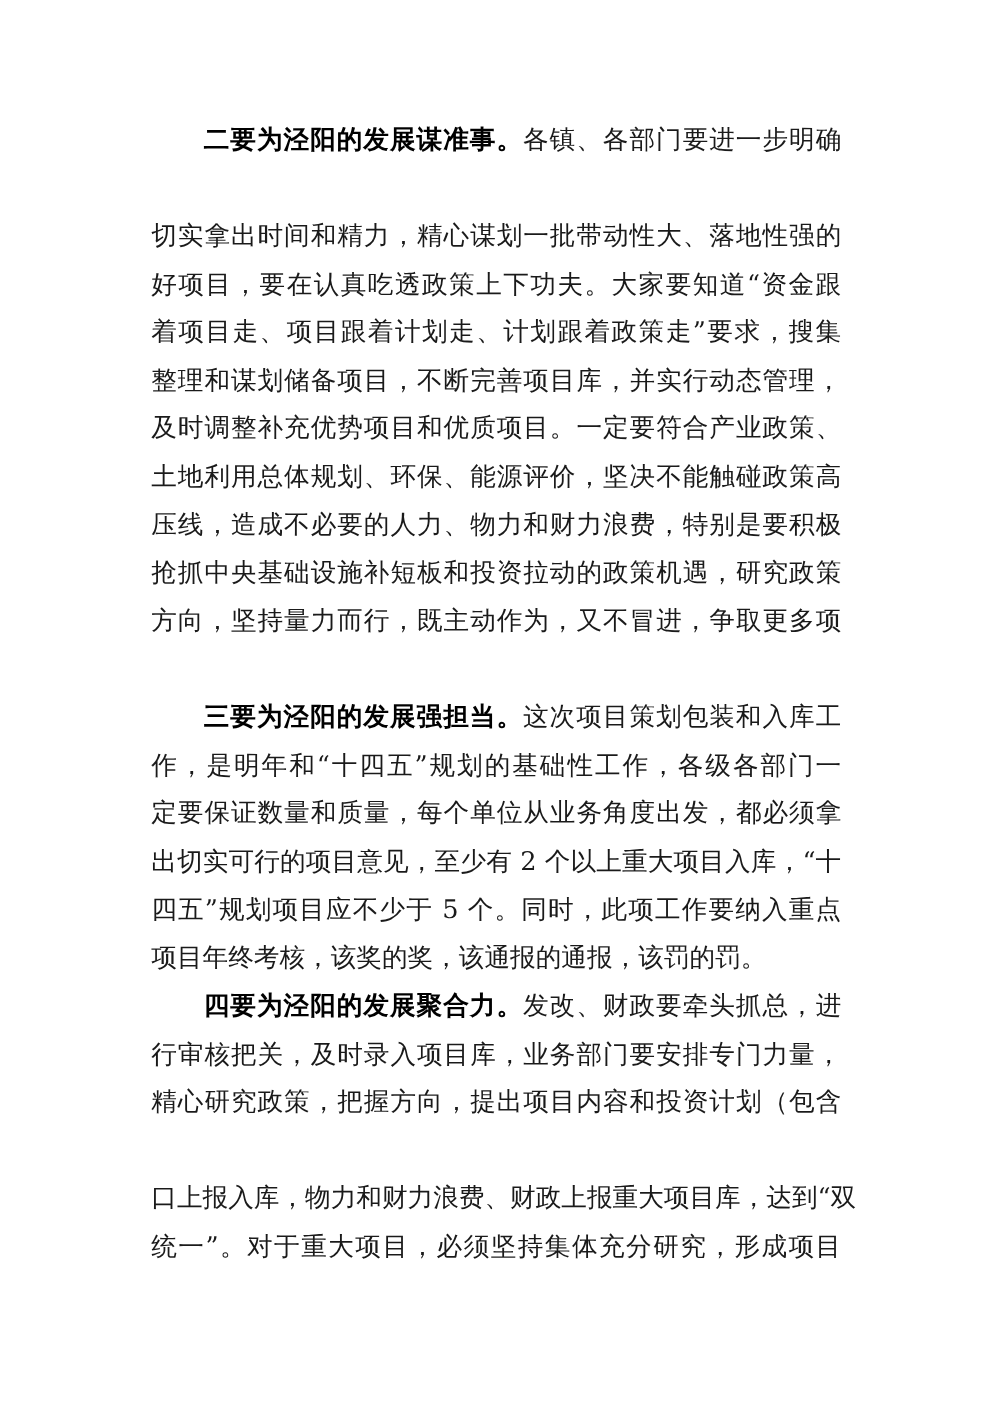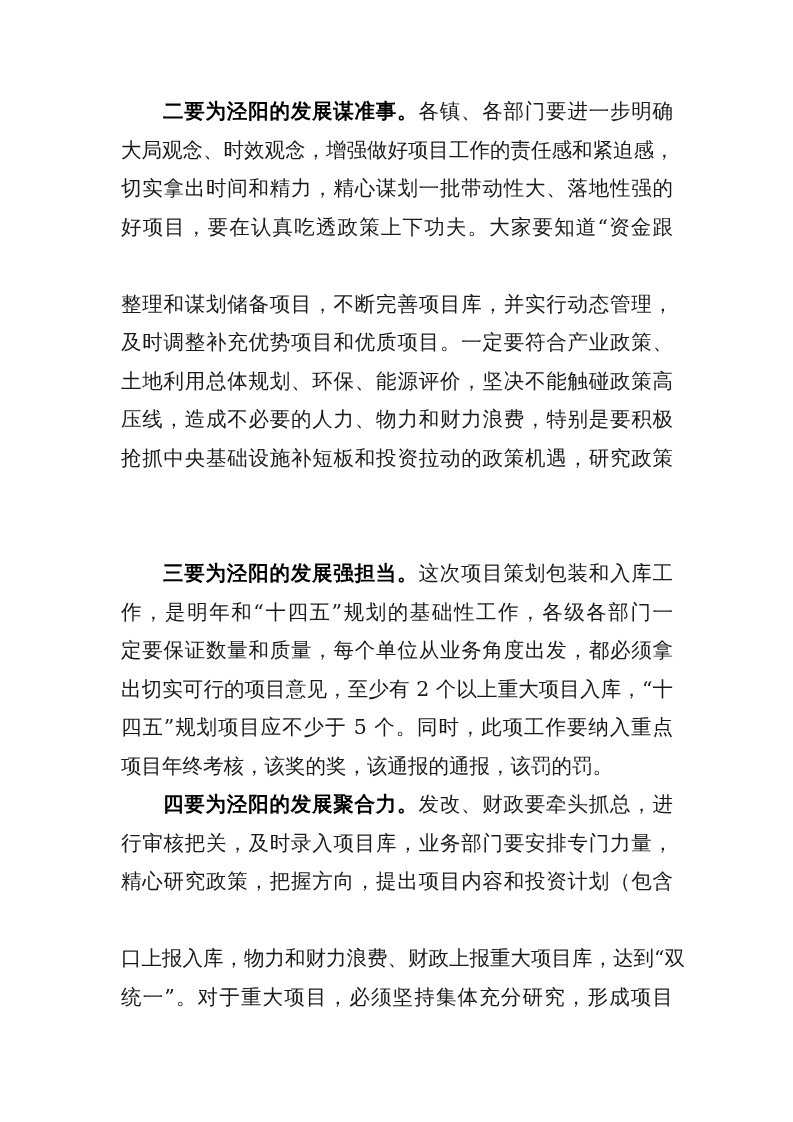--- a/index.html
+++ b/index.html
@@ -21,28 +21,29 @@
   .line.last { text-align-last: left; }
   .line.indent { left: 163px; width: 510px; }
   .bold { font-family: "DejaVu Sans", "Liberation Sans", sans-serif; font-weight: bold; color: #000; }
 </style>
 </head>
 <body>
 
 <div class="page">
 
   <div class="line indent" style="top: 96px; letter-spacing: 0px;"><span class="bold">二要为泾阳的发展谋准事。</span><span>各镇、各部门要进一步明确</span></div>
-  <div class="line" style="top: 135px; letter-spacing: 0px;">大局观念、时效观念，增强做好项目工作的责任感和紧迫感，</div>
   <div class="line" style="top: 173px; letter-spacing: 0px;">切实拿出时间和精力，精心谋划一批带动性大、落地性强的</div>
   <div class="line" style="top: 212px; letter-spacing: 0px;">好项目，要在认真吃透政策上下功夫。大家要知道“资金跟</div>
+  <div class="line" style="top: 250px; letter-spacing: 0px;">着项目走、项目跟着计划走、计划跟着政策走”要求，搜集</div>
   <div class="line" style="top: 289px; letter-spacing: 0px;">整理和谋划储备项目，不断完善项目库，并实行动态管理，</div>
   <div class="line" style="top: 327px; letter-spacing: 0px;">及时调整补充优势项目和优质项目。一定要符合产业政策、</div>
   <div class="line" style="top: 366px; letter-spacing: 0px;">土地利用总体规划、环保、能源评价，坚决不能触碰政策高</div>
   <div class="line" style="top: 404px; letter-spacing: 0px;">压线，造成不必要的人力、物力和财力浪费，特别是要积极</div>
   <div class="line" style="top: 443px; letter-spacing: 0px;">抢抓中央基础设施补短板和投资拉动的政策机遇，研究政策</div>
+  <div class="line" style="top: 481px; letter-spacing: 0px;">方向，坚持量力而行，既主动作为，又不冒进，争取更多项</div>
 
   <div class="line indent" style="top: 558px; letter-spacing: 0px;"><span class="bold">三要为泾阳的发展强担当。</span><span>这次项目策划包装和入库工</span></div>
   <div class="line" style="top: 597px; letter-spacing: 0px;">作，是明年和“十四五”规划的基础性工作，各级各部门一</div>
   <div class="line" style="top: 635px; letter-spacing: 0px;">定要保证数量和质量，每个单位从业务角度出发，都必须拿</div>
   <div class="line" style="top: 674px; letter-spacing: 0px;">出切实可行的项目意见，至少有 2 个以上重大项目入库，“十</div>
   <div class="line" style="top: 712px; letter-spacing: 0px;">四五”规划项目应不少于 5 个。同时，此项工作要纳入重点</div>
   <div class="line last" style="top:751px;">项目年终考核，该奖的奖，该通报的通报，该罚的罚。</div>
 
   <div class="line indent" style="top: 789px; letter-spacing: 0px;"><span class="bold">四要为泾阳的发展聚合力。</span><span>发改、财政要牵头抓总，进</span></div>
   <div class="line" style="top: 828px; letter-spacing: 0px;">行审核把关，及时录入项目库，业务部门要安排专门力量，</div>

